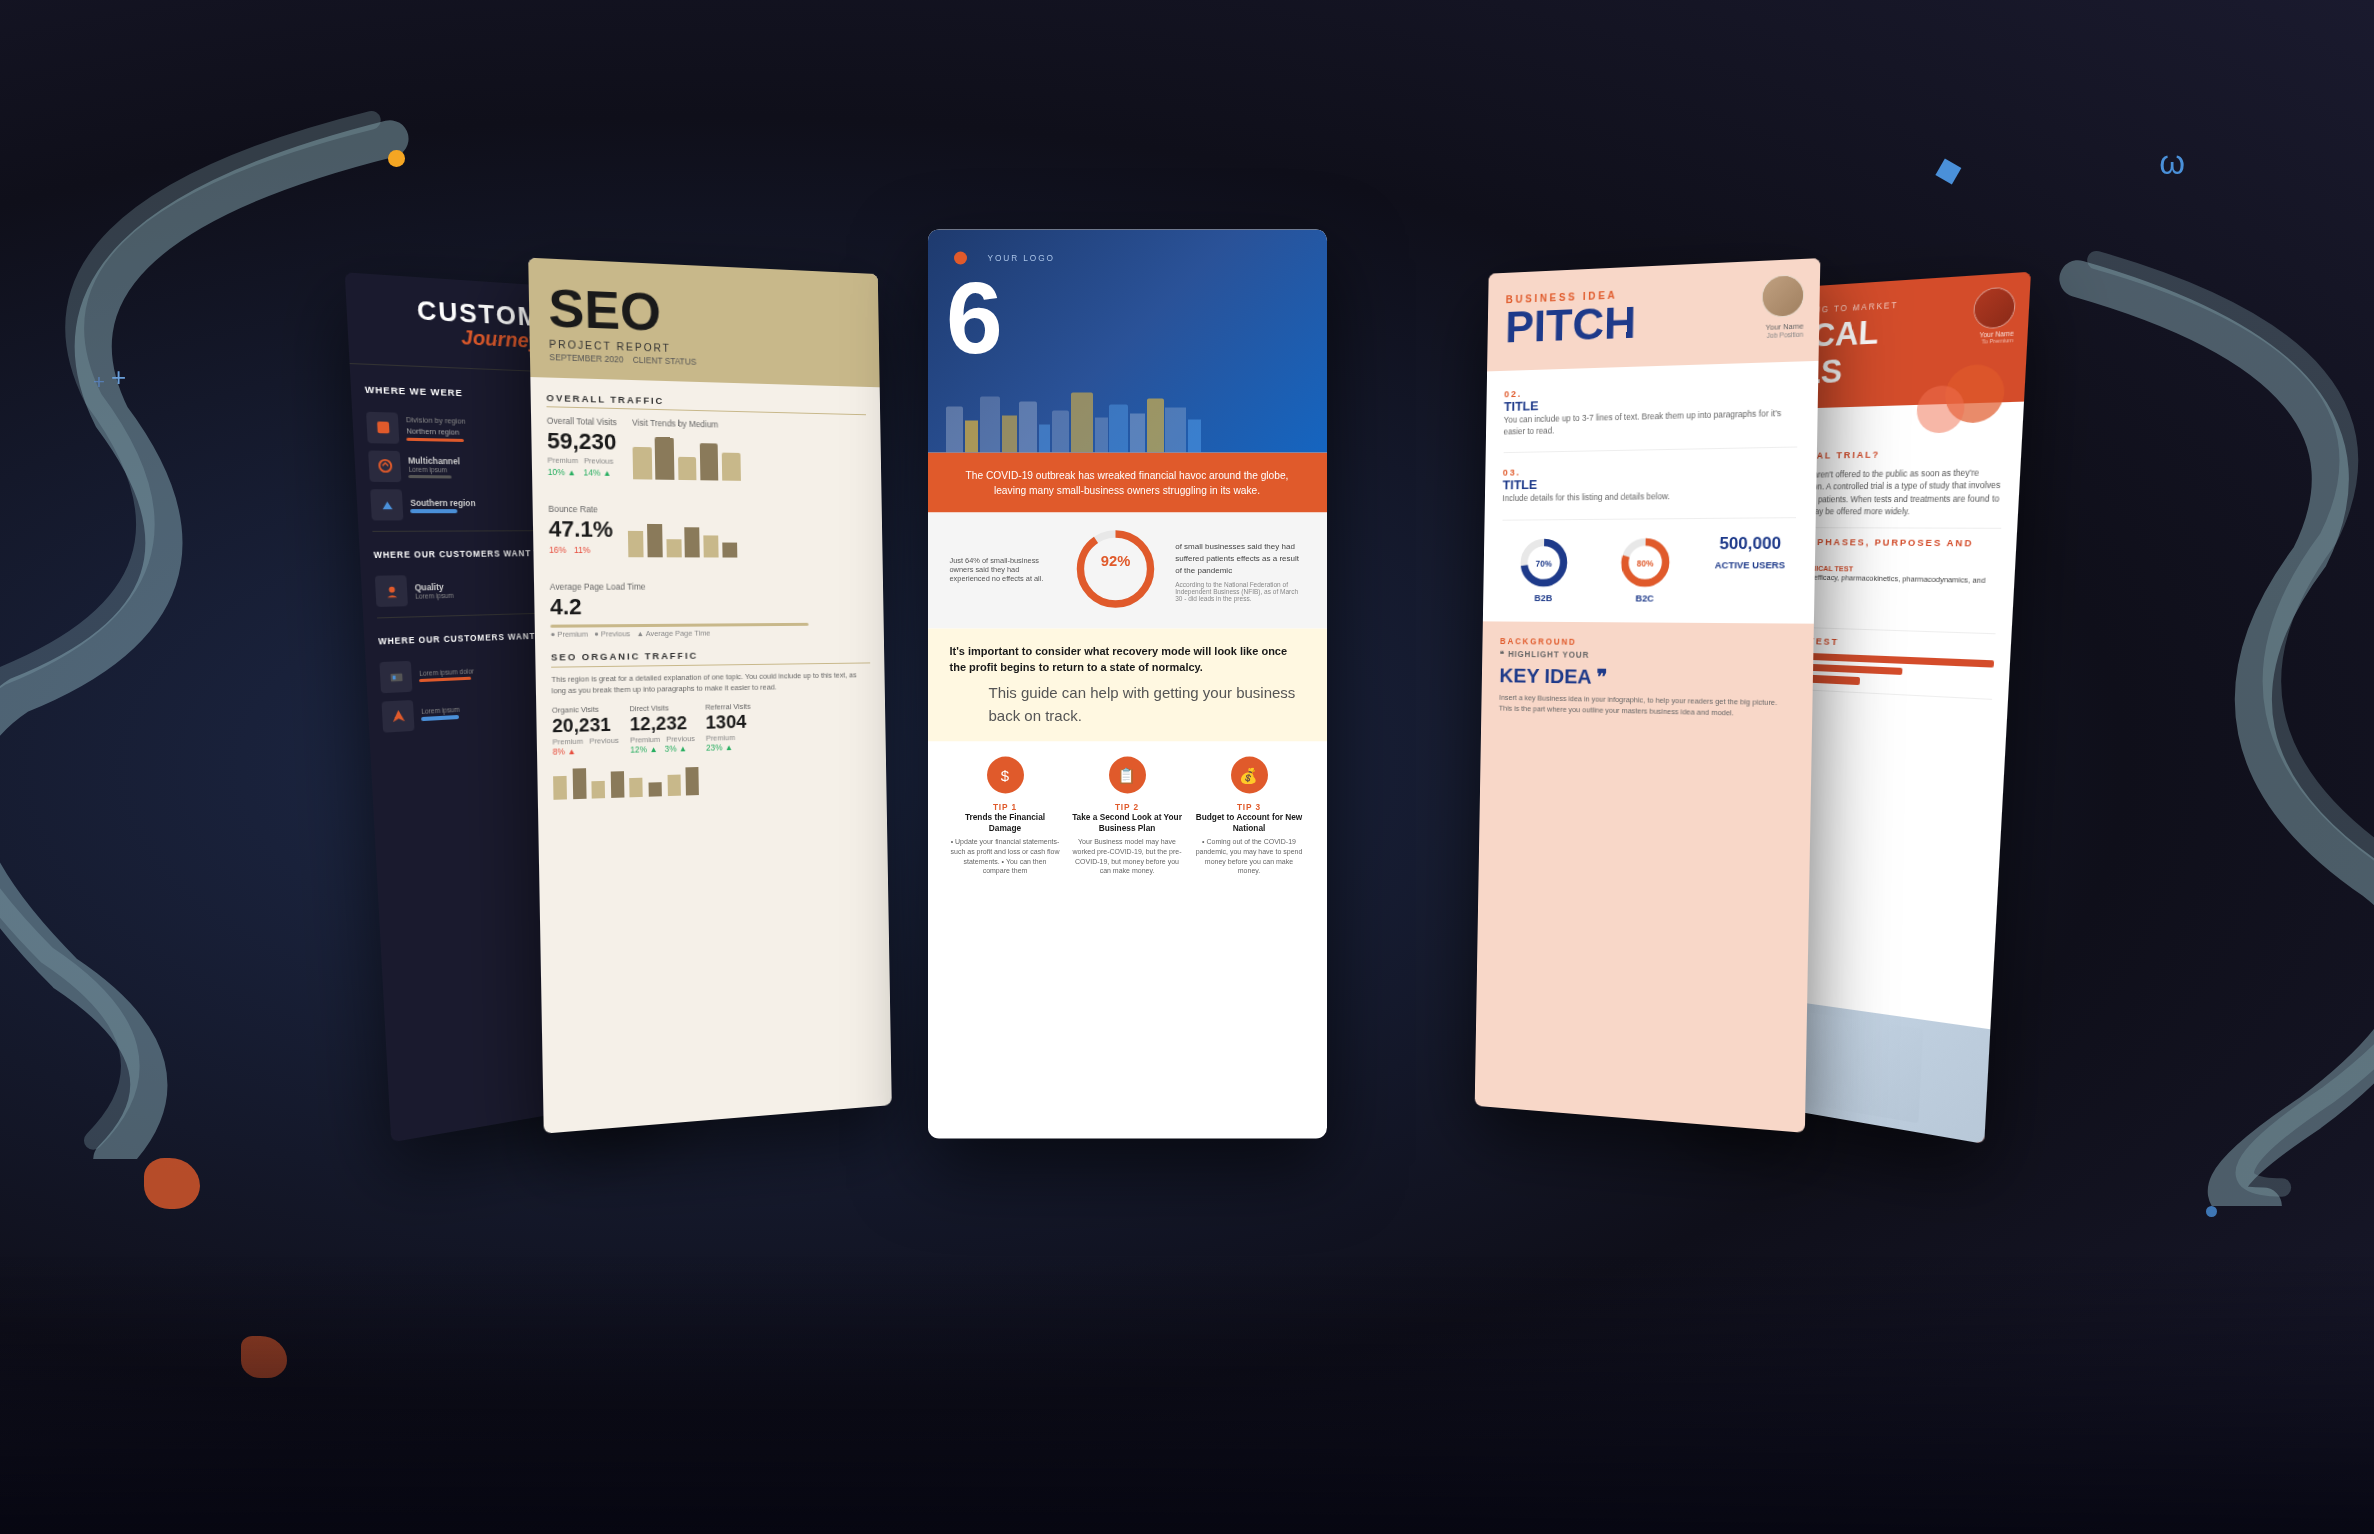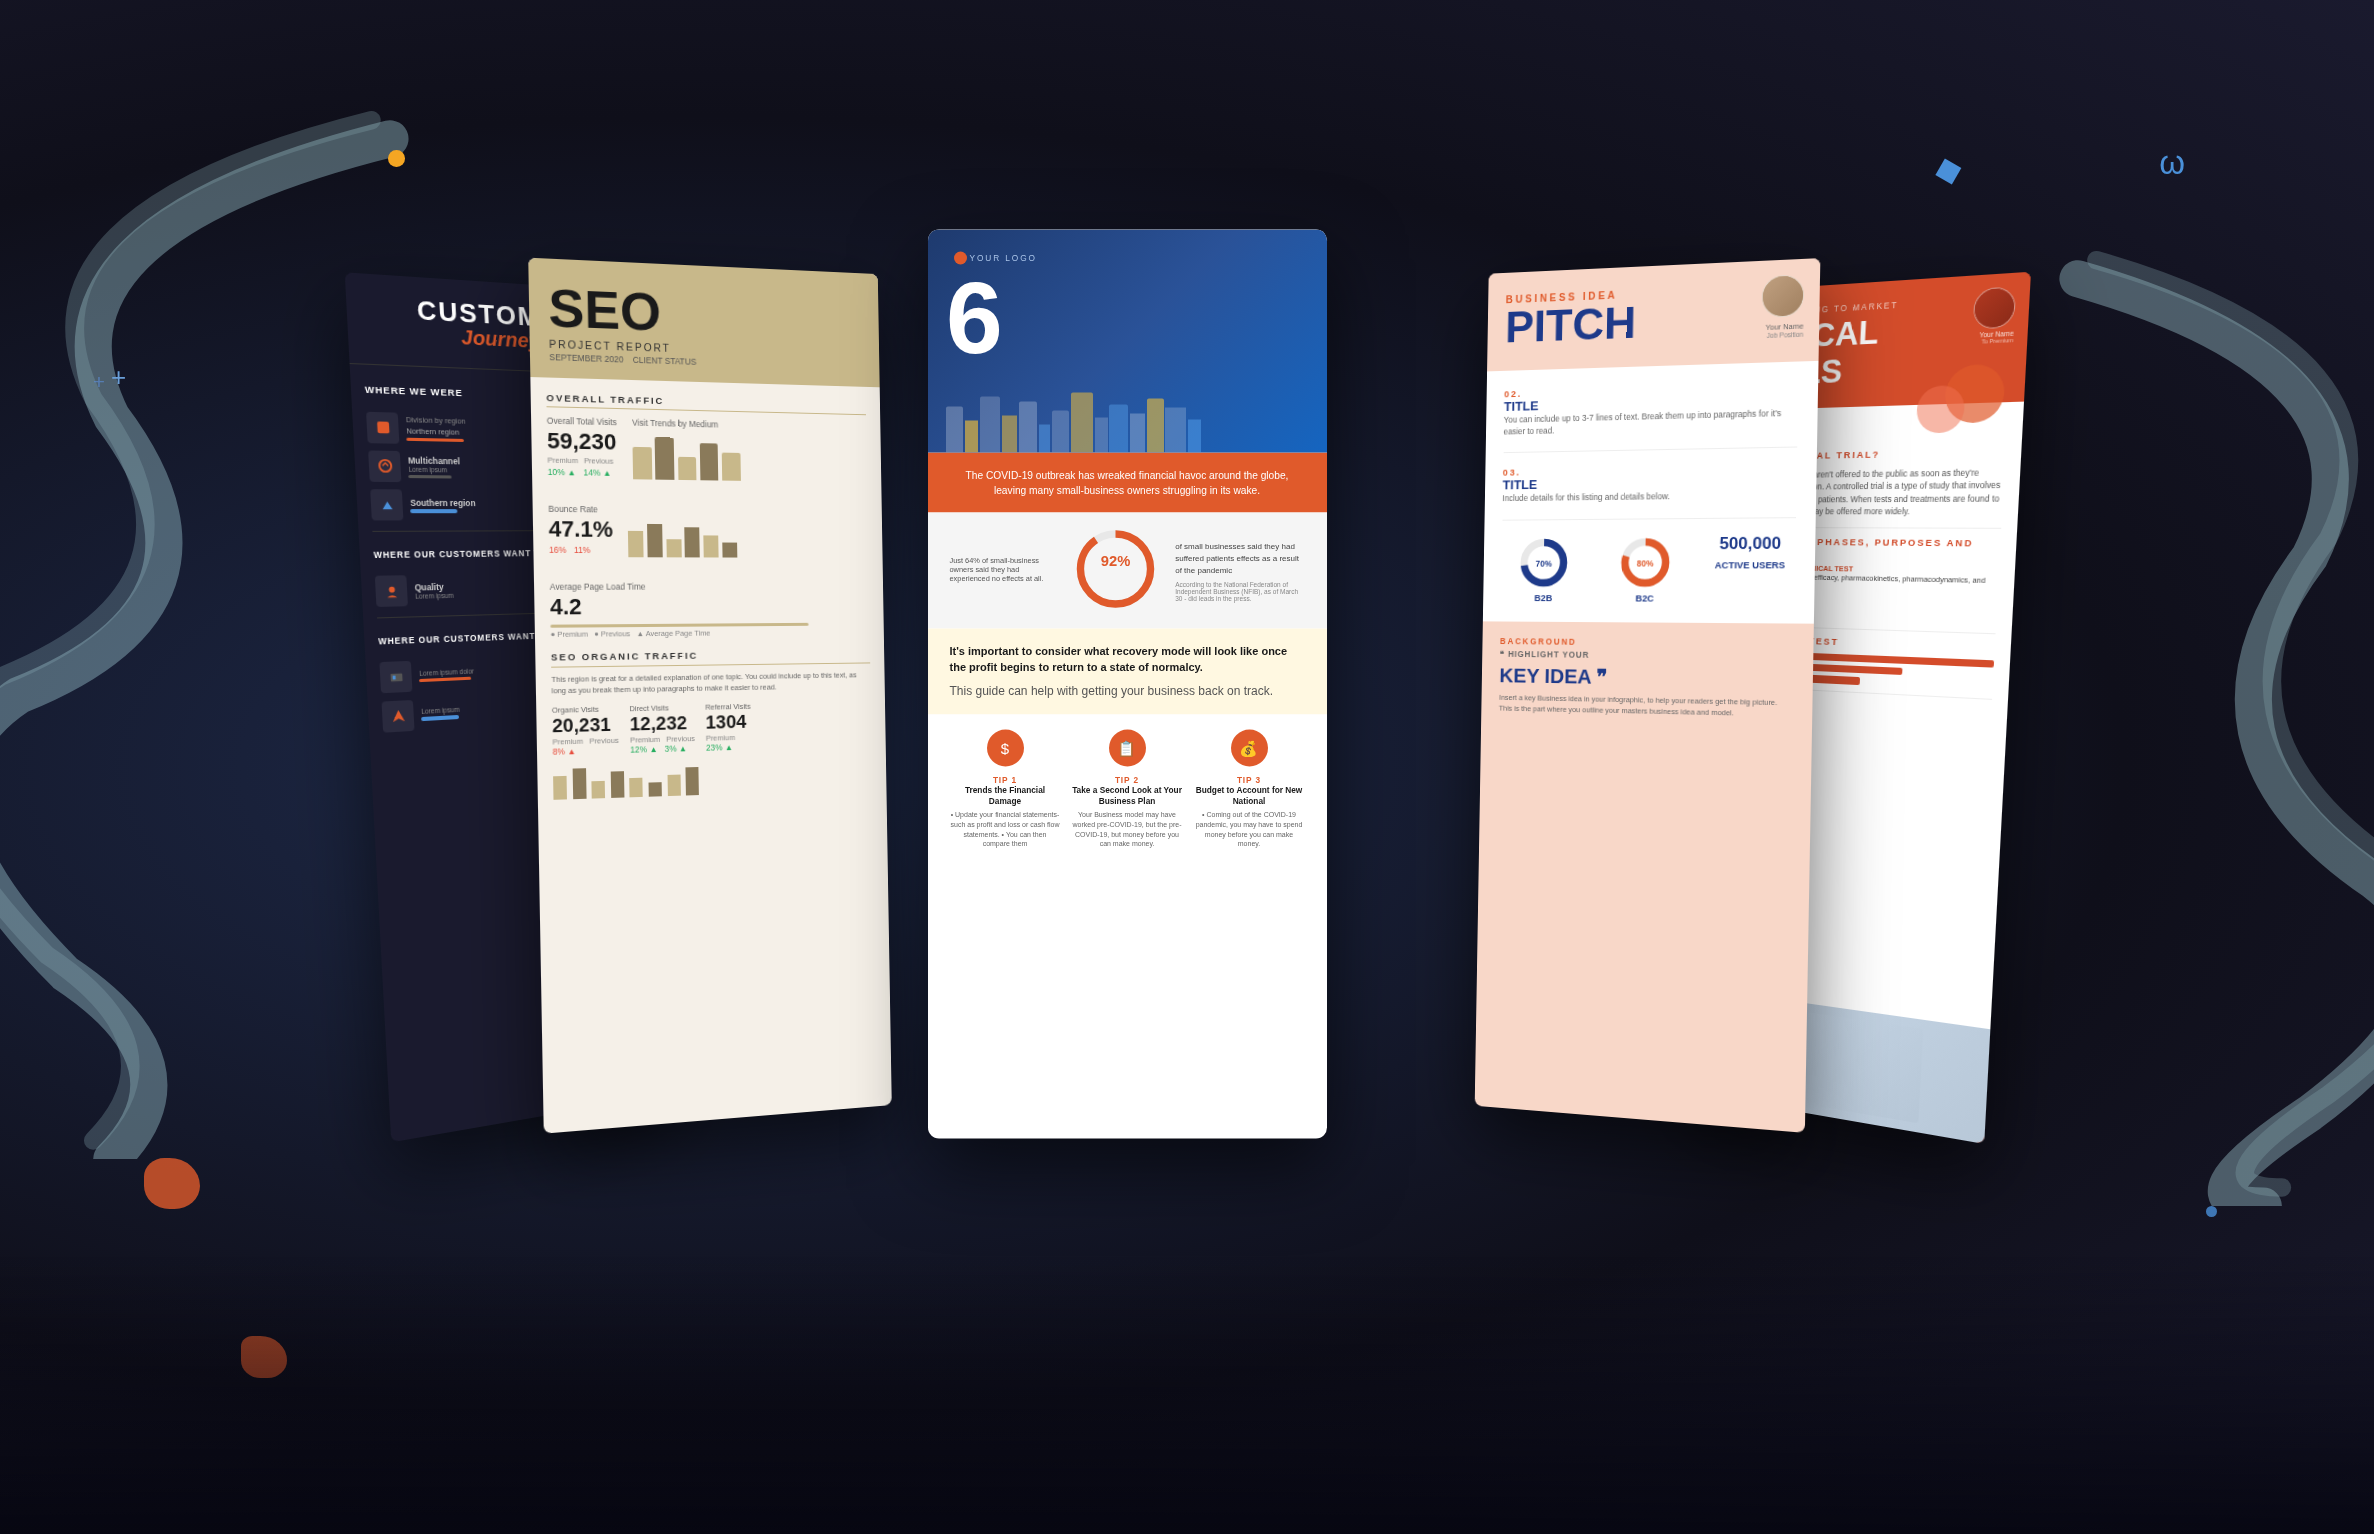--- a/index.html
+++ b/index.html
@@ -241,21 +241,21 @@
     .main-header {
       background: linear-gradient(135deg, #1e3a6e 0%, #2a5298 50%, #1565c0 100%);
       padding: 22px 26px;
       position: relative;
       min-height: 223px;
     }
 
     .main-logo-bar {
       display: flex;
       align-items: center;
-      gap: 3px;
+      gap: 21px;
       margin-bottom: 11px;
     }
 
     .main-logo-circle {
       width: 13px;
       height: 13px;
       border-radius: 50%;
       background: #e05a2b;
     }
 
@@ -310,23 +310,24 @@
 
     .main-desc-title {
       font-size: 11px;
       font-weight: 700;
       color: #1a1a1a;
       line-height: 1.4;
       margin-bottom: 7.4px;
     }
 
     .main-desc-text {
-      font-size: 12px;
+      font-size: 15px;
       color: #555;
       line-height: 1.5;
+      margin-left: 39px;
     }
 
     .main-tips-section {
       background: #fff;
       padding: 15px 22px;
     }
 
     .main-tips-grid {
       display: grid;
       grid-template-columns: 1fr 1fr 1fr;

